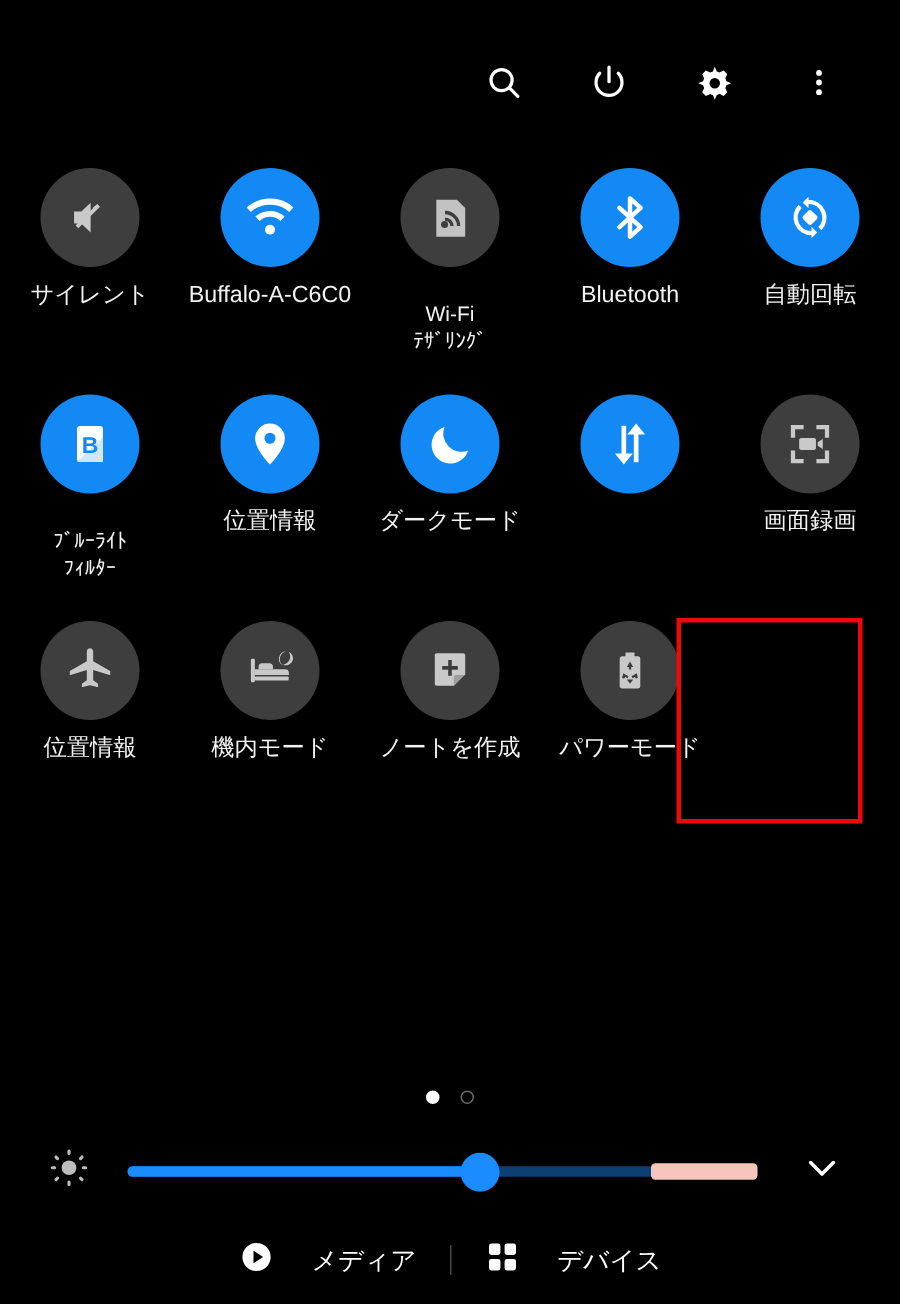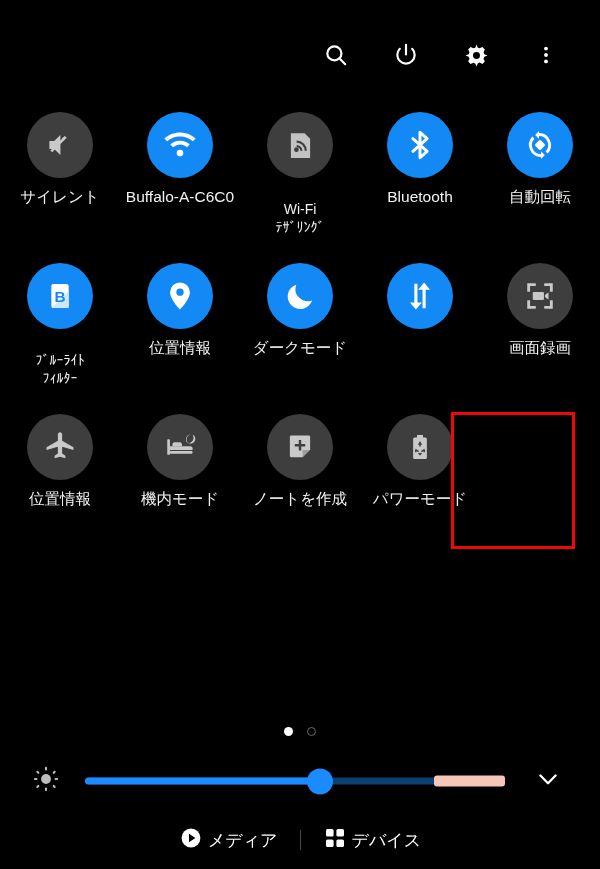--- a/index.html
+++ b/index.html
@@ -110,21 +110,21 @@
     position:absolute; right:38px; top:50%; transform:translateY(-50%);
     cursor:pointer;
   }
 
   
   .footer{
     position:absolute; bottom:0; left:0; width:600px; height:58px;
     display:flex; align-items:center; justify-content:center; gap:22px;
   }
   .foot-btn{
-    display:flex; align-items:center; gap:5px;
+    display:flex; align-items:center; gap:25px;
     cursor:pointer;
   }
   .foot-btn .txt{ font-size:17px; color:#fff; }
   .foot-div{
     width:1px; height:20px; background:#4a4a4a;
   }
 </style>
 </head>
 <body>
 

